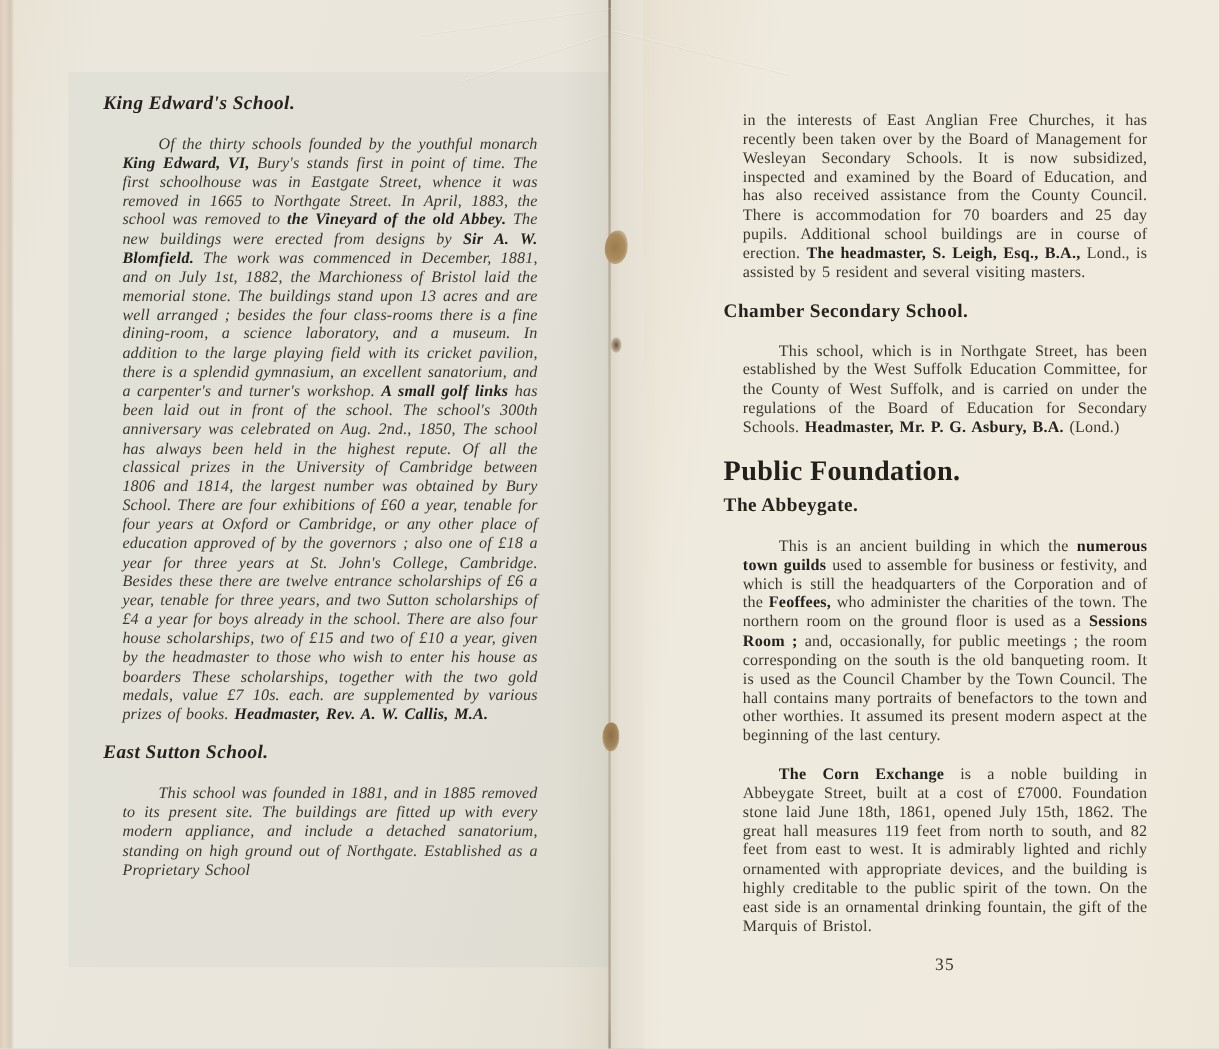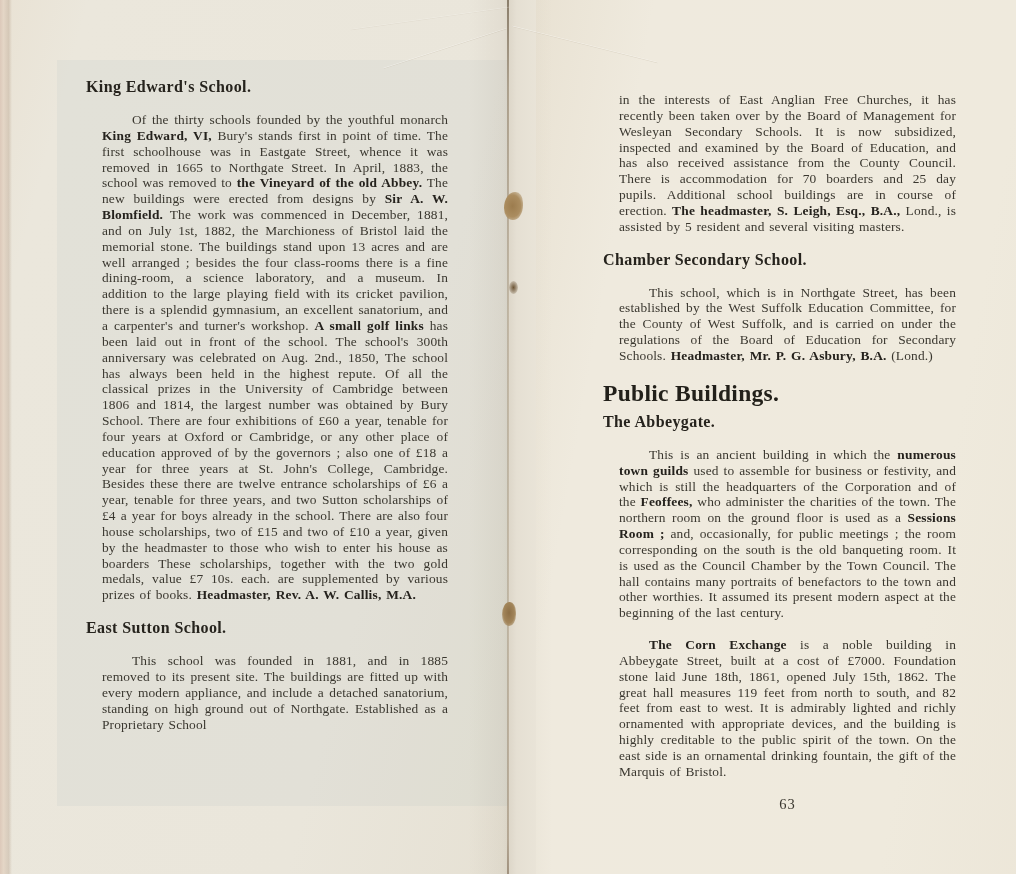--- a/index.html
+++ b/index.html
@@ -9,20 +9,21 @@
     overflow:hidden;
     background:#ece7db;
     font-family:"Liberation Serif","DejaVu Serif",serif;
     color:#35322c;
   }
   
   .page{position:absolute;top:0;height:874px;}
   #page-left{
     left:0;width:508px;
     background:linear-gradient(105deg,#e9e2d4 0%,#ebe7dc 12%,#eae6db 70%,#e6e1d4 100%);
+    font-style:italic;
   }
   #page-right{
     left:536px;width:508px;
     background:linear-gradient(100deg,#e9e2d3 0%,#efeade 18%,#efeadd 75%,#ece6d8 100%);
   }
   
   #page-left .tint{
     position:absolute;left:57px;top:60px;right:0;bottom:68px;
     background:rgba(176,188,188,0.14);
     pointer-events:none;
@@ -99,25 +100,25 @@
       <h3 class="subhead">East Sutton School.</h3>
       <p class="body"><span>This school was founded in 1881, and in 1885 removed to its present site.  The buildings are fitted up with every modern appliance, and include a detached sanatorium, standing on high ground out of Northgate.  Established as a Proprietary School</span></p>
     </div>
   </div>
 
   <div class="page" id="page-right">
     <div class="col">
       <p class="body noindent"><span>in the interests of East Anglian Free Churches, it has recently been taken over by the Board of Management for Wesleyan Secondary Schools.  It is now subsidized, inspected and examined by the Board of Education, and has also received assistance from the County Council.  There is accommodation for 70 boarders and 25 day pupils.  Additional school buildings are in course of erection.  </span><b>The headmaster, S. Leigh, Esq., B.A.,</b><span> Lond., is assisted by 5 resident and several visiting masters.</span></p>
       <h3 class="subhead">Chamber Secondary School.</h3>
       <p class="body"><span>This school, which is in Northgate Street, has been established by the West Suffolk Education Committee, for the County of West Suffolk, and is carried on under the regulations of the Board of Education for Secondary Schools.  </span><b>Headmaster, Mr. P. G. Asbury, B.A.</b><span> (Lond.)</span></p>
-      <h2 class="bighead">Public Buildings.</h2>
+      <h2 class="bighead">Public Foundation.</h2>
       <h3 class="subhead">The Abbeygate.</h3>
       <p class="body"><span>This is an ancient building in which the </span><b>numerous town guilds</b><span> used to assemble for business or festivity, and which is still the headquarters of the Corporation and of the </span><b>Feoffees,</b><span> who administer the charities of the town.  The northern room on the ground floor is used as a </span><b>Sessions Room ;</b><span> and, occasionally, for public meetings ; the room corresponding on the south is the old banqueting room.  It is used as the Council Chamber by the Town Council.  The hall contains many portraits of benefactors to the town and other worthies.  It assumed its present modern aspect at the beginning of the last century.</span></p>
       <p class="body"><b>The Corn Exchange</b><span> is a noble building in Abbeygate Street, built at a cost of £7000.  Foundation stone laid June 18th, 1861, opened July 15th, 1862.  The great hall measures 119 feet from north to south, and 82 feet from east to west.  It is admirably lighted and richly ornamented with appropriate devices, and the building is highly creditable to the public spirit of the town.  On the east side is an ornamental drinking fountain, the gift of the Marquis of Bristol.</span></p>
-      <div class="pagenum">63</div>
+      <div class="pagenum">35</div>
     </div>
   </div>
 
   <div class="edge-left"></div>
   <div class="gutter-shade"></div>
   <div class="gutter-line"></div>
   <div class="crease c1"></div>
   <div class="crease c2"></div>
   <div class="crease c3"></div>
   <div class="stain a"></div>

